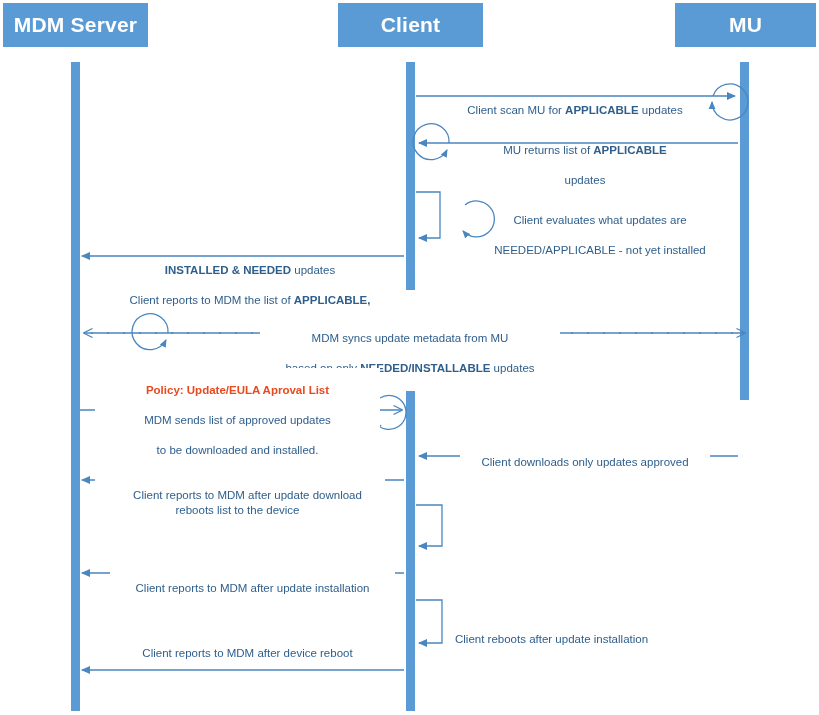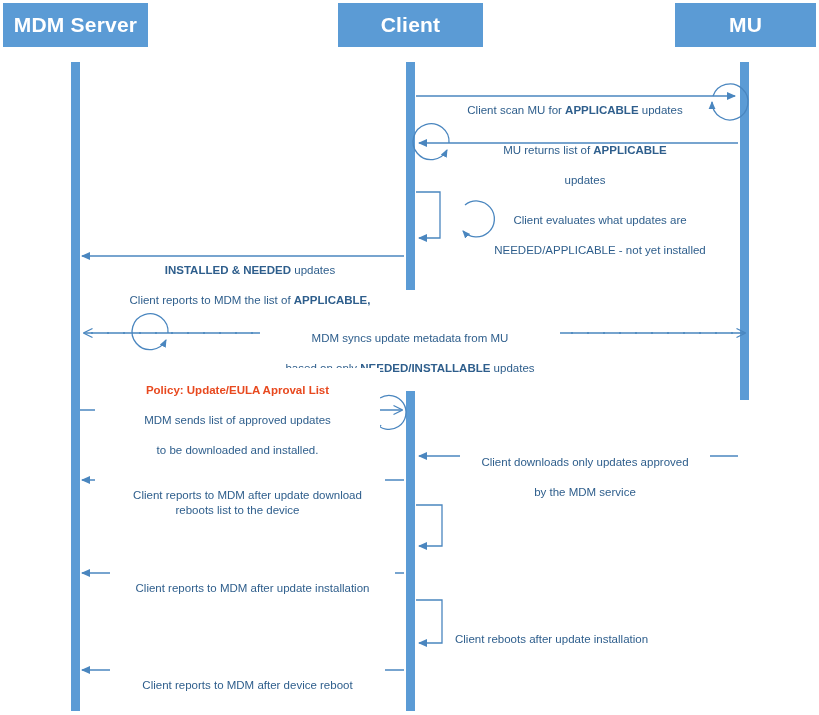--- a/index.html
+++ b/index.html
@@ -170,33 +170,32 @@
   <div class="msg-label" style="left:95px; top:368px; width:285px; background:#ffffff;">
     <div class="policy-line">Policy: Update/EULA Aproval List</div>
     <div>MDM sends list of approved updates</div>
     <div>to be downloaded and installed.</div>
     <div>Loops periodically to pass newly approved</div>
     <div>reboots list to the device</div>
   </div>
 
   <div class="msg-label" style="left:460px; top:440px; width:250px; background:#ffffff;">
     <div>Client downloads only updates approved</div>
-    <div>by the MDM service</div>
   </div>
 
   <div class="msg-label" style="left:110px; top:473px; width:275px; background:#ffffff;">
     <span>Client reports to MDM after update download</span>
   </div>
 
 
   <div class="msg-label" style="left:110px; top:566px; width:285px; background:#ffffff;">
     <span>Client reports to MDM after update installation</span>
   </div>
 
   <div class="msg-label" style="left:455px; top:617px; width:250px; text-align:left;">
     <span>Client reboots after update installation</span>
   </div>
 
-  <div class="msg-label" style="left:110px; top:663px; width:275px; background:#ffffff;">
+  <div class="msg-label" style="left:110px; top:631px; width:275px; background:#ffffff;">
     <span>Client reports to MDM after device reboot</span>
   </div>
 
 </div>
 
 </body></html>

